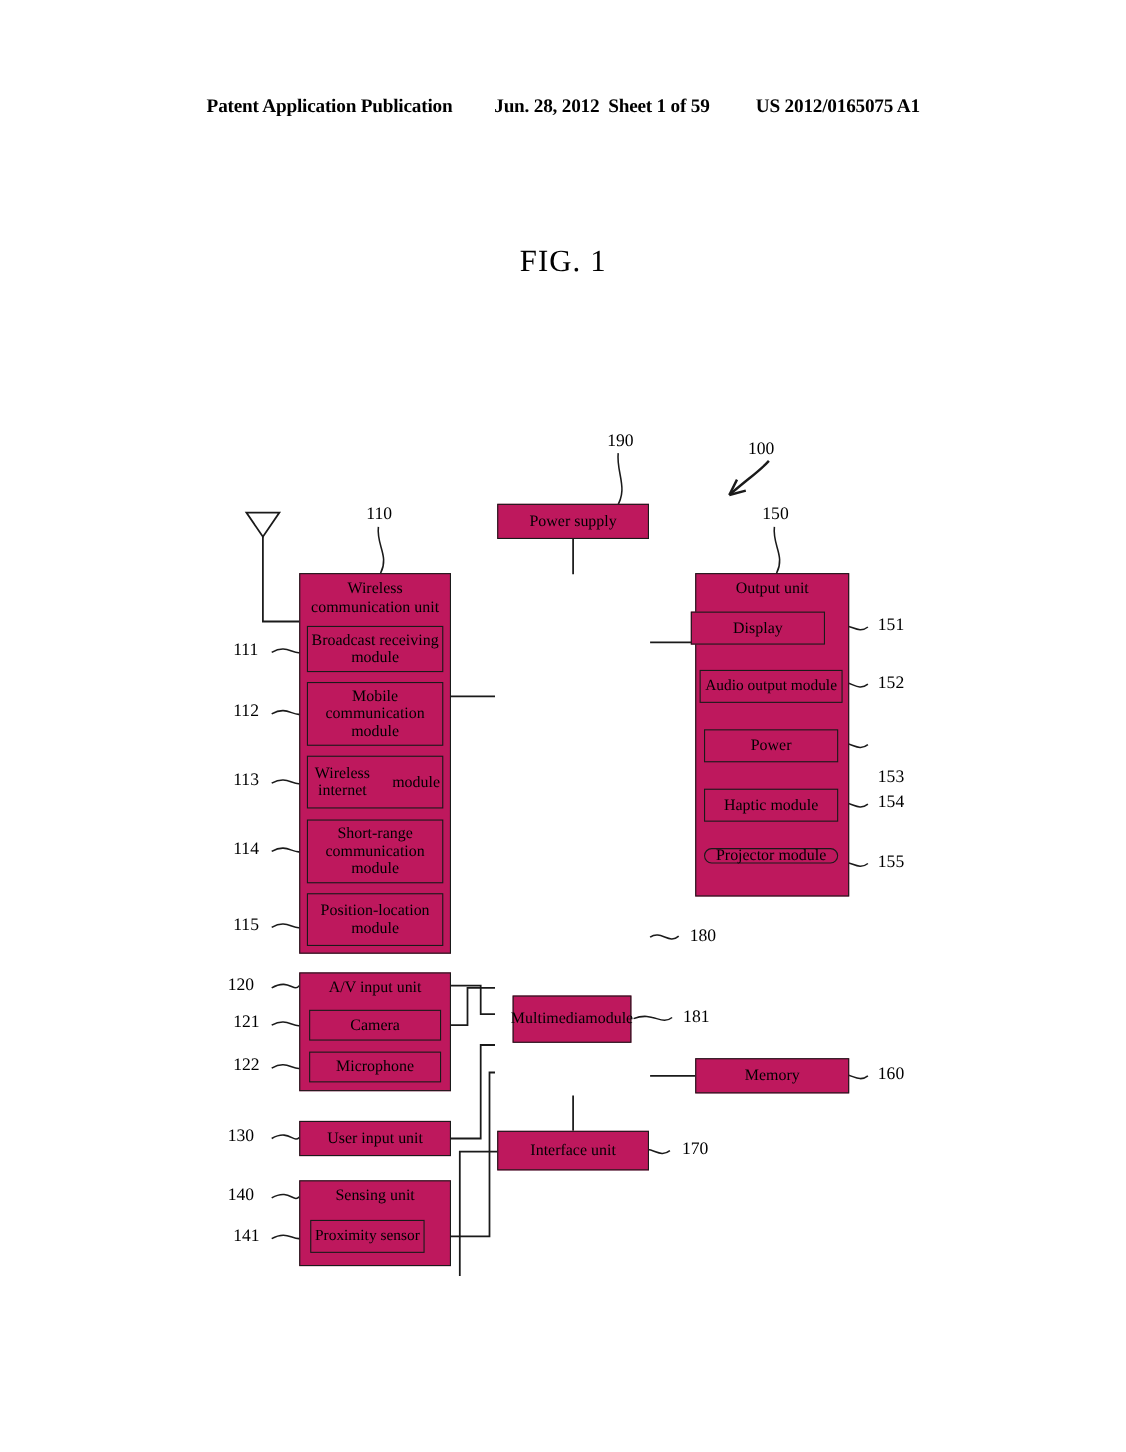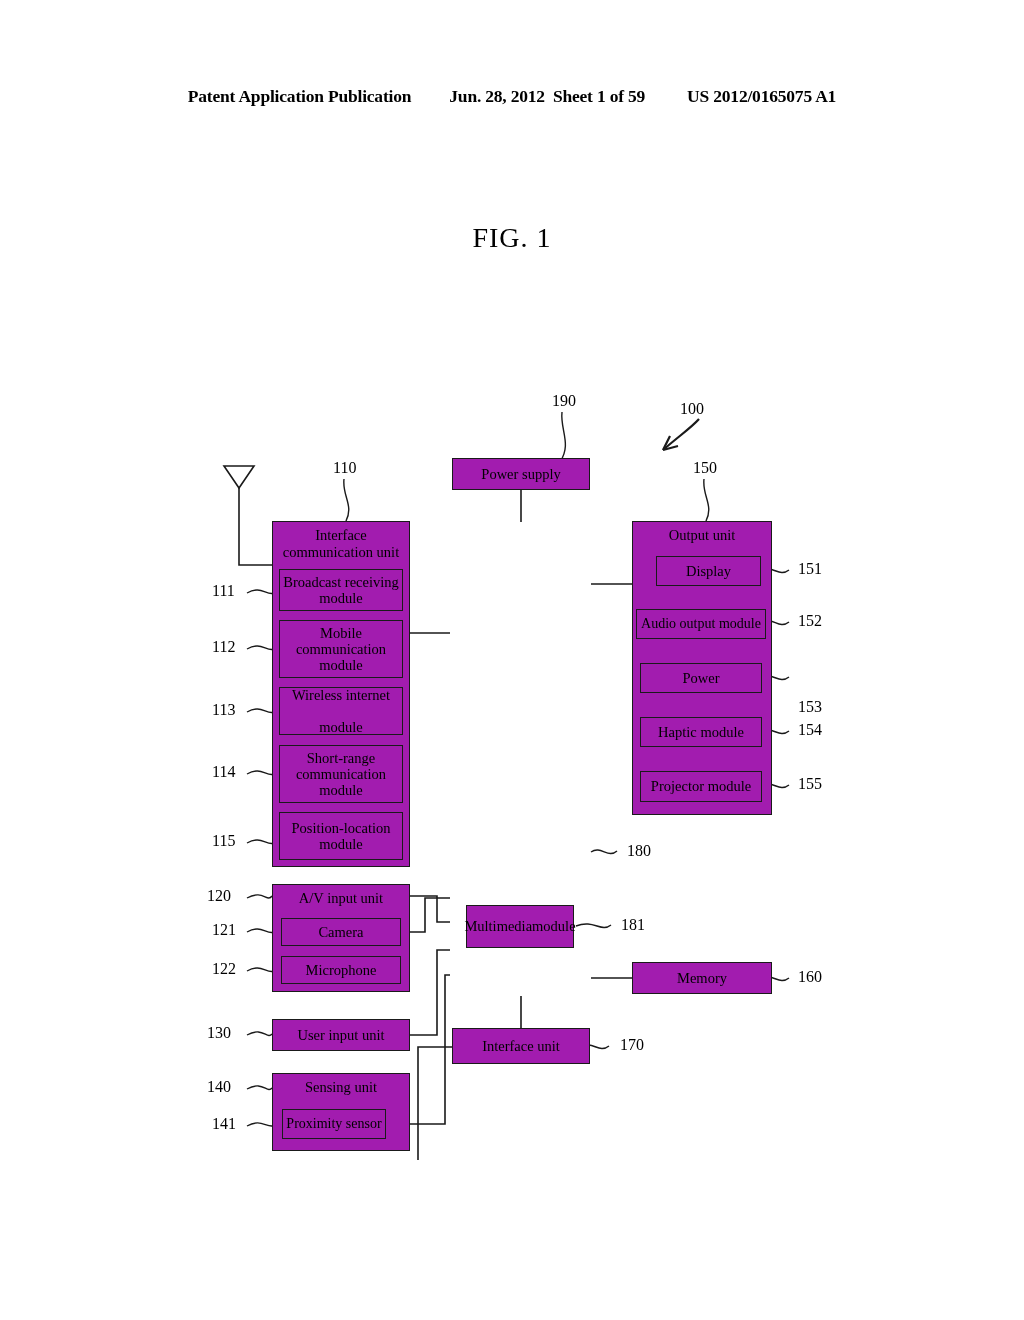--- a/index.html
+++ b/index.html
@@ -62,21 +62,21 @@
     top: 0; left: 0;
     width: 1024px;
     height: 1320px;
     pointer-events: none;
   }
 
   .box {
     position: absolute;
     box-sizing: border-box;
     border: 1.6px solid #1a1a1a;
-    background: #a21caf;
+    background: #be185d;
     display: flex;
     align-items: center;
     justify-content: center;
     text-align: center;
     font-size: 14.5px;
     line-height: 1.12;
     font-family: "Liberation Serif", "DejaVu Serif", serif;
     color: #000;
     padding: 0 2px;
   }
@@ -189,39 +189,39 @@
 
   <div class="ref" style="left:627px; top:842px;">180</div>
 
   <div class="box" style="left:466px; top:905px; width:108px; height:43px; flex-direction:row;">
     <span>Multimedia</span>
     <span>module</span>
   </div>
   <div class="ref" style="left:621px; top:916px;">181</div>
 
   <div class="box outer" style="left:272px; top:521px; width:138px; height:346px;">
-    <span class="outer-title" style="top:5px;">Interface</span>
+    <span class="outer-title" style="top:5px;">Wireless</span>
     <span class="outer-title" style="top:22px;">communication unit</span>
   </div>
   <div class="ref" style="left:333px; top:459px;">110</div>
 
   <div class="box" style="left:279px; top:569px; width:124px; height:42px; flex-direction:column;">
     <span>Broadcast receiving</span>
     <span>module</span>
   </div>
   <div class="ref" style="left:212px; top:582px;">111</div>
 
   <div class="box" style="left:279px; top:620px; width:124px; height:58px; flex-direction:column;">
     <span>Mobile</span>
     <span>communication</span>
     <span>module</span>
   </div>
   <div class="ref" style="left:212px; top:638px;">112</div>
 
-  <div class="box" style="left:279px; top:687px; width:124px; height:48px; flex-direction:column;gap:16px;">
+  <div class="box" style="left:279px; top:687px; width:124px; height:48px; flex-direction:row;gap:16px;">
     <span>Wireless internet</span>
     <span>module</span>
   </div>
   <div class="ref" style="left:212px; top:701px;">113</div>
 
   <div class="box" style="left:279px; top:745px; width:124px; height:58px; flex-direction:column;">
     <span>Short-range</span>
     <span>communication</span>
     <span>module</span>
   </div>
@@ -261,41 +261,41 @@
   <div class="box" style="left:282px; top:1109px; width:104px; height:30px; font-size:14px;">
     <span>Proximity sensor</span>
   </div>
   <div class="ref" style="left:212px; top:1115px;">141</div>
 
   <div class="box outer" style="left:632px; top:521px; width:140px; height:294px;">
     <span class="outer-title" style="top:5px;">Output unit</span>
   </div>
   <div class="ref" style="left:693px; top:459px;">150</div>
 
-  <div class="box" style="left:656px; top:556px; width:105px; height:30px;font-family:Liberation Serif, serif;">
+  <div class="box" style="left:628px; top:556px; width:122px; height:30px;font-family:Liberation Serif, serif;">
     <span>Display</span>
   </div>
   <div class="ref" style="left:798px; top:560px;">151</div>
 
   <div class="box" style="left:636px; top:609px; width:130px; height:30px; font-size:14px;">
     <span>Audio output module</span>
   </div>
   <div class="ref" style="left:798px; top:612px;">152</div>
 
   <div class="box" style="left:640px; top:663px; width:122px; height:30px;">
     <span>Power</span>
   </div>
   <div class="ref" style="left:798px; top:667px;margin-top:31px;">153</div>
 
   <div class="box" style="left:640px; top:717px; width:122px; height:30px;">
     <span>Haptic module</span>
   </div>
   <div class="ref" style="left:798px; top:721px;">154</div>
 
-  <div class="box" style="left:640px; top:771px; width:122px; height:31px;">
+  <div class="box" style="left:640px; top:771px; width:122px; height:14px;border-radius:12px;">
     <span>Projector module</span>
   </div>
   <div class="ref" style="left:798px; top:775px;">155</div>
 
   <div class="box" style="left:632px; top:962px; width:140px; height:32px;">
     <span>Memory</span>
   </div>
   <div class="ref" style="left:798px; top:968px;">160</div>
 
   <div class="box" style="left:452px; top:1028px; width:138px; height:36px;">

